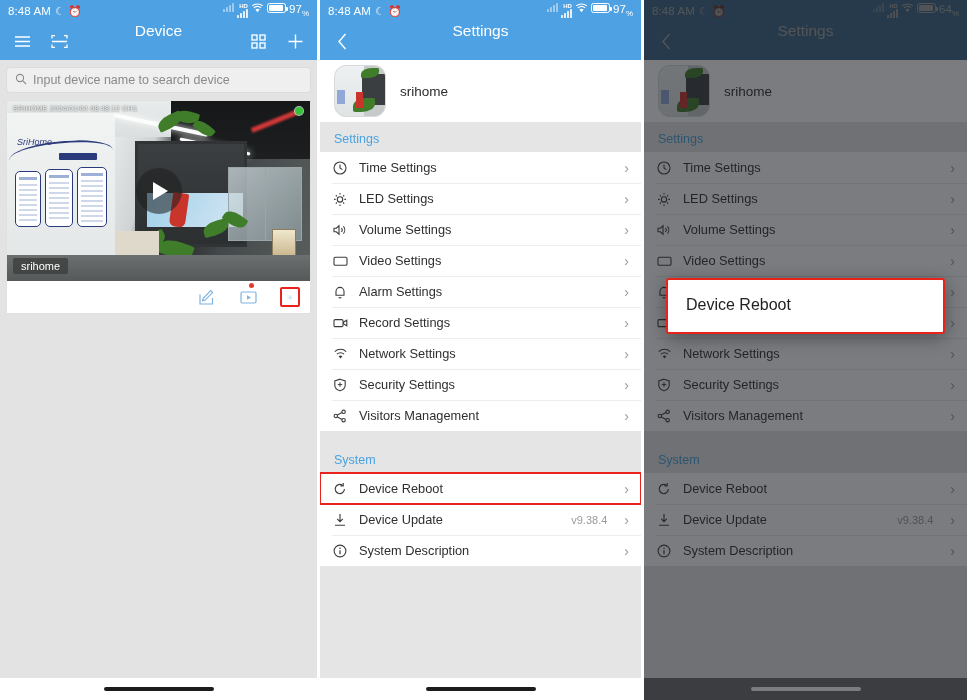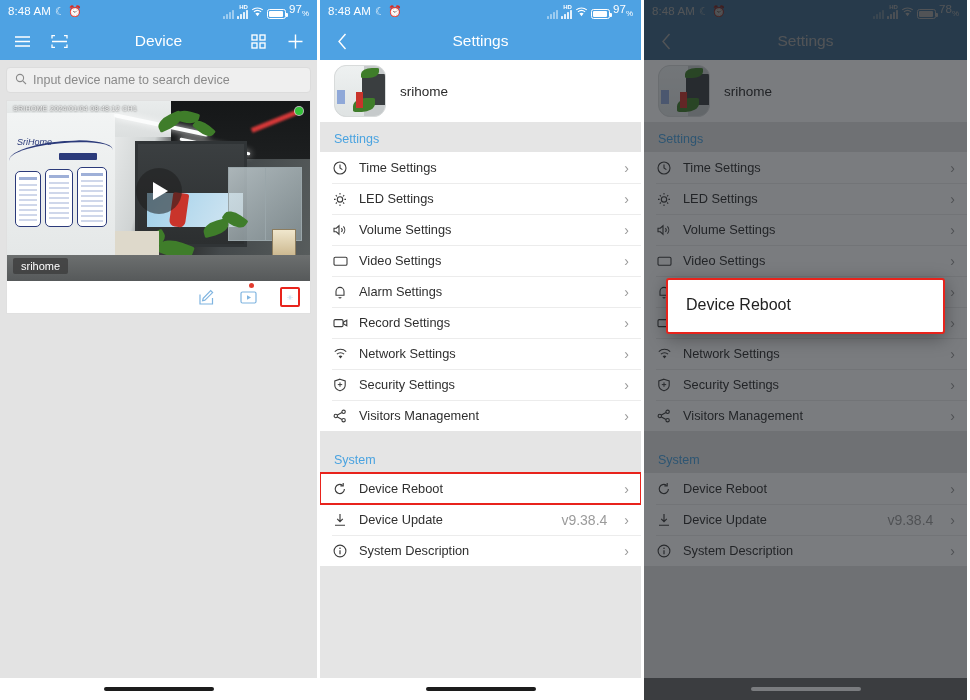--- a/index.html
+++ b/index.html
@@ -15,21 +15,21 @@
   .panel.p2 { width: 324px; border-right: 3px solid #ffffff; }
   .panel.p3 { width: 323px; }
 
   
   .statusbar {
     height: 22px; background: #4ea2e3; color: #ffffff;
     display: flex; align-items: center; justify-content: space-between;
     padding: 0 8px; font-size: 11.5px; position: relative; z-index: 5;
   }
   .sb-left { display: flex; align-items: center; gap: 4px; }
-  .sb-right { display: flex; align-items: flex-end; gap: 3px; }
+  .sb-right { display: flex; align-items: flex-start; gap: 3px; }
   .sb-time { font-size: 11.5px; letter-spacing: 0.1px; }
   .glyph { font-size: 11px; line-height: 1; display: inline-block; }
   .sig { display: inline-flex; align-items: flex-end; gap: 1px; height: 9px; }
   .sig i { width: 2px; background: #ffffff; display: block; border-radius: .5px; opacity: .85; }
   .sig i:nth-child(1){ height:3px; } .sig i:nth-child(2){ height:5px; }
   .sig i:nth-child(3){ height:7px; } .sig i:nth-child(4){ height:9px; }
   .sig.faded i { opacity: .45; }
   .hdlabel { font-size: 6px; line-height: 6px; font-weight: bold; margin-right: -2px; }
   .sigwrap { display: inline-flex; flex-direction: column; align-items: center; }
   .batt {
@@ -37,21 +37,21 @@
     position: relative; display: inline-block;
   }
   .batt::after{ content:""; position:absolute; right:-3px; top:3px; width:2px; height:4px; background:#fff; border-radius:0 1px 1px 0;}
   .batt i { position: absolute; left: 1px; top: 1px; bottom: 1px; width: 14px; background: #fff; border-radius: 1px; }
   .pct { font-size: 11.5px; }
   .pct sub { font-size: 8px; }
 
   
   .appbar {
     height: 38px; background: #4ea2e3; color: #fff;
-    display: flex; align-items: center; padding: 0 12px;
+    display: flex; padding: 0 12px;
     position: relative; z-index: 5;
   }
   .appbar .title {
     position: absolute; left: 0; right: 0; text-align: center;
     font-size: 15.5px; pointer-events: none;
   }
   .appbar .ab-left, .appbar .ab-right { display: flex; align-items: center; gap: 17px; z-index: 2; }
   .appbar .ab-right { margin-left: auto; }
   .icobtn { width: 20px; height: 20px; display: inline-flex; align-items: center; justify-content: center; }
   .icobtn svg { display: block; }
@@ -155,21 +155,21 @@
   .sechead { font-size:12.5px; color:#4aa3e0; padding:10px 14px 6px 14px; }
   .listwrap { background:#fff; }
   .row {
     height:31px; display:flex; align-items:center; gap:11px;
     padding:0 12px 0 12px; background:#fff; position:relative;
   }
   .row + .row::before {
     content:""; position:absolute; left:12px; right:0; top:0; height:1px; background:#ececec;
   }
   .row .rlabel { font-size:12.8px; color:#2f2f2f; flex:1; }
-  .row .rvalue { font-size:14px; color:#9b9b9b; margin-right:6px; }
+  .row .rvalue { font-size:11px; color:#9b9b9b; margin-right:6px; }
   .row .chev { color:#9a9a9a; font-size:14px; line-height:1; }
   .row .ricon { width:16px; height:16px; display:inline-flex; align-items:center; justify-content:center; color:#3c3c3c; }
   .gap { height:12px; background:#e5e5e5; }
 
   .rowhighlight { outline:2.2px solid #e8231c; outline-offset:-1px; z-index:3; }
 
   
   .dim { position:absolute; inset:0; background:rgba(26,30,34,.58); z-index:20; }
   .dialog {
     position:absolute; z-index:30; left:22px; right:22px; top:278px;
@@ -604,21 +604,21 @@
         <span class="glyph">
           <svg width="13" height="10" viewBox="0 0 13 10">
               <path d="M6.5 9.2 4.4 6.6a3.4 3.4 0 0 1 4.2 0z" fill="#fff"></path>
               <path d="M2.9 4.9a5.7 5.7 0 0 1 7.2 0" stroke="#fff" stroke-width="1.2" fill="none"></path>
               <path d="M1.2 2.9a8.3 8.3 0 0 1 10.6 0" stroke="#fff" stroke-width="1.2" fill="none"></path>
             </svg>
         </span>
         <span class="batt">
             <i></i>
           </span>
-        <span class="pct"><span>78</span><sub>%</sub></span>
+        <span class="pct"><span>64</span><sub>%</sub></span>
       </div>
     </div>
 
     <div class="appbar dimmed">
       <div class="ab-left">
         <span class="icobtn">
           <svg width="11" height="17" viewBox="0 0 11 17">
               <path d="M8.5 1 2 8.5 8.5 16" fill="none" stroke="#fff" stroke-width="1.4"></path>
             </svg>
         </span>

